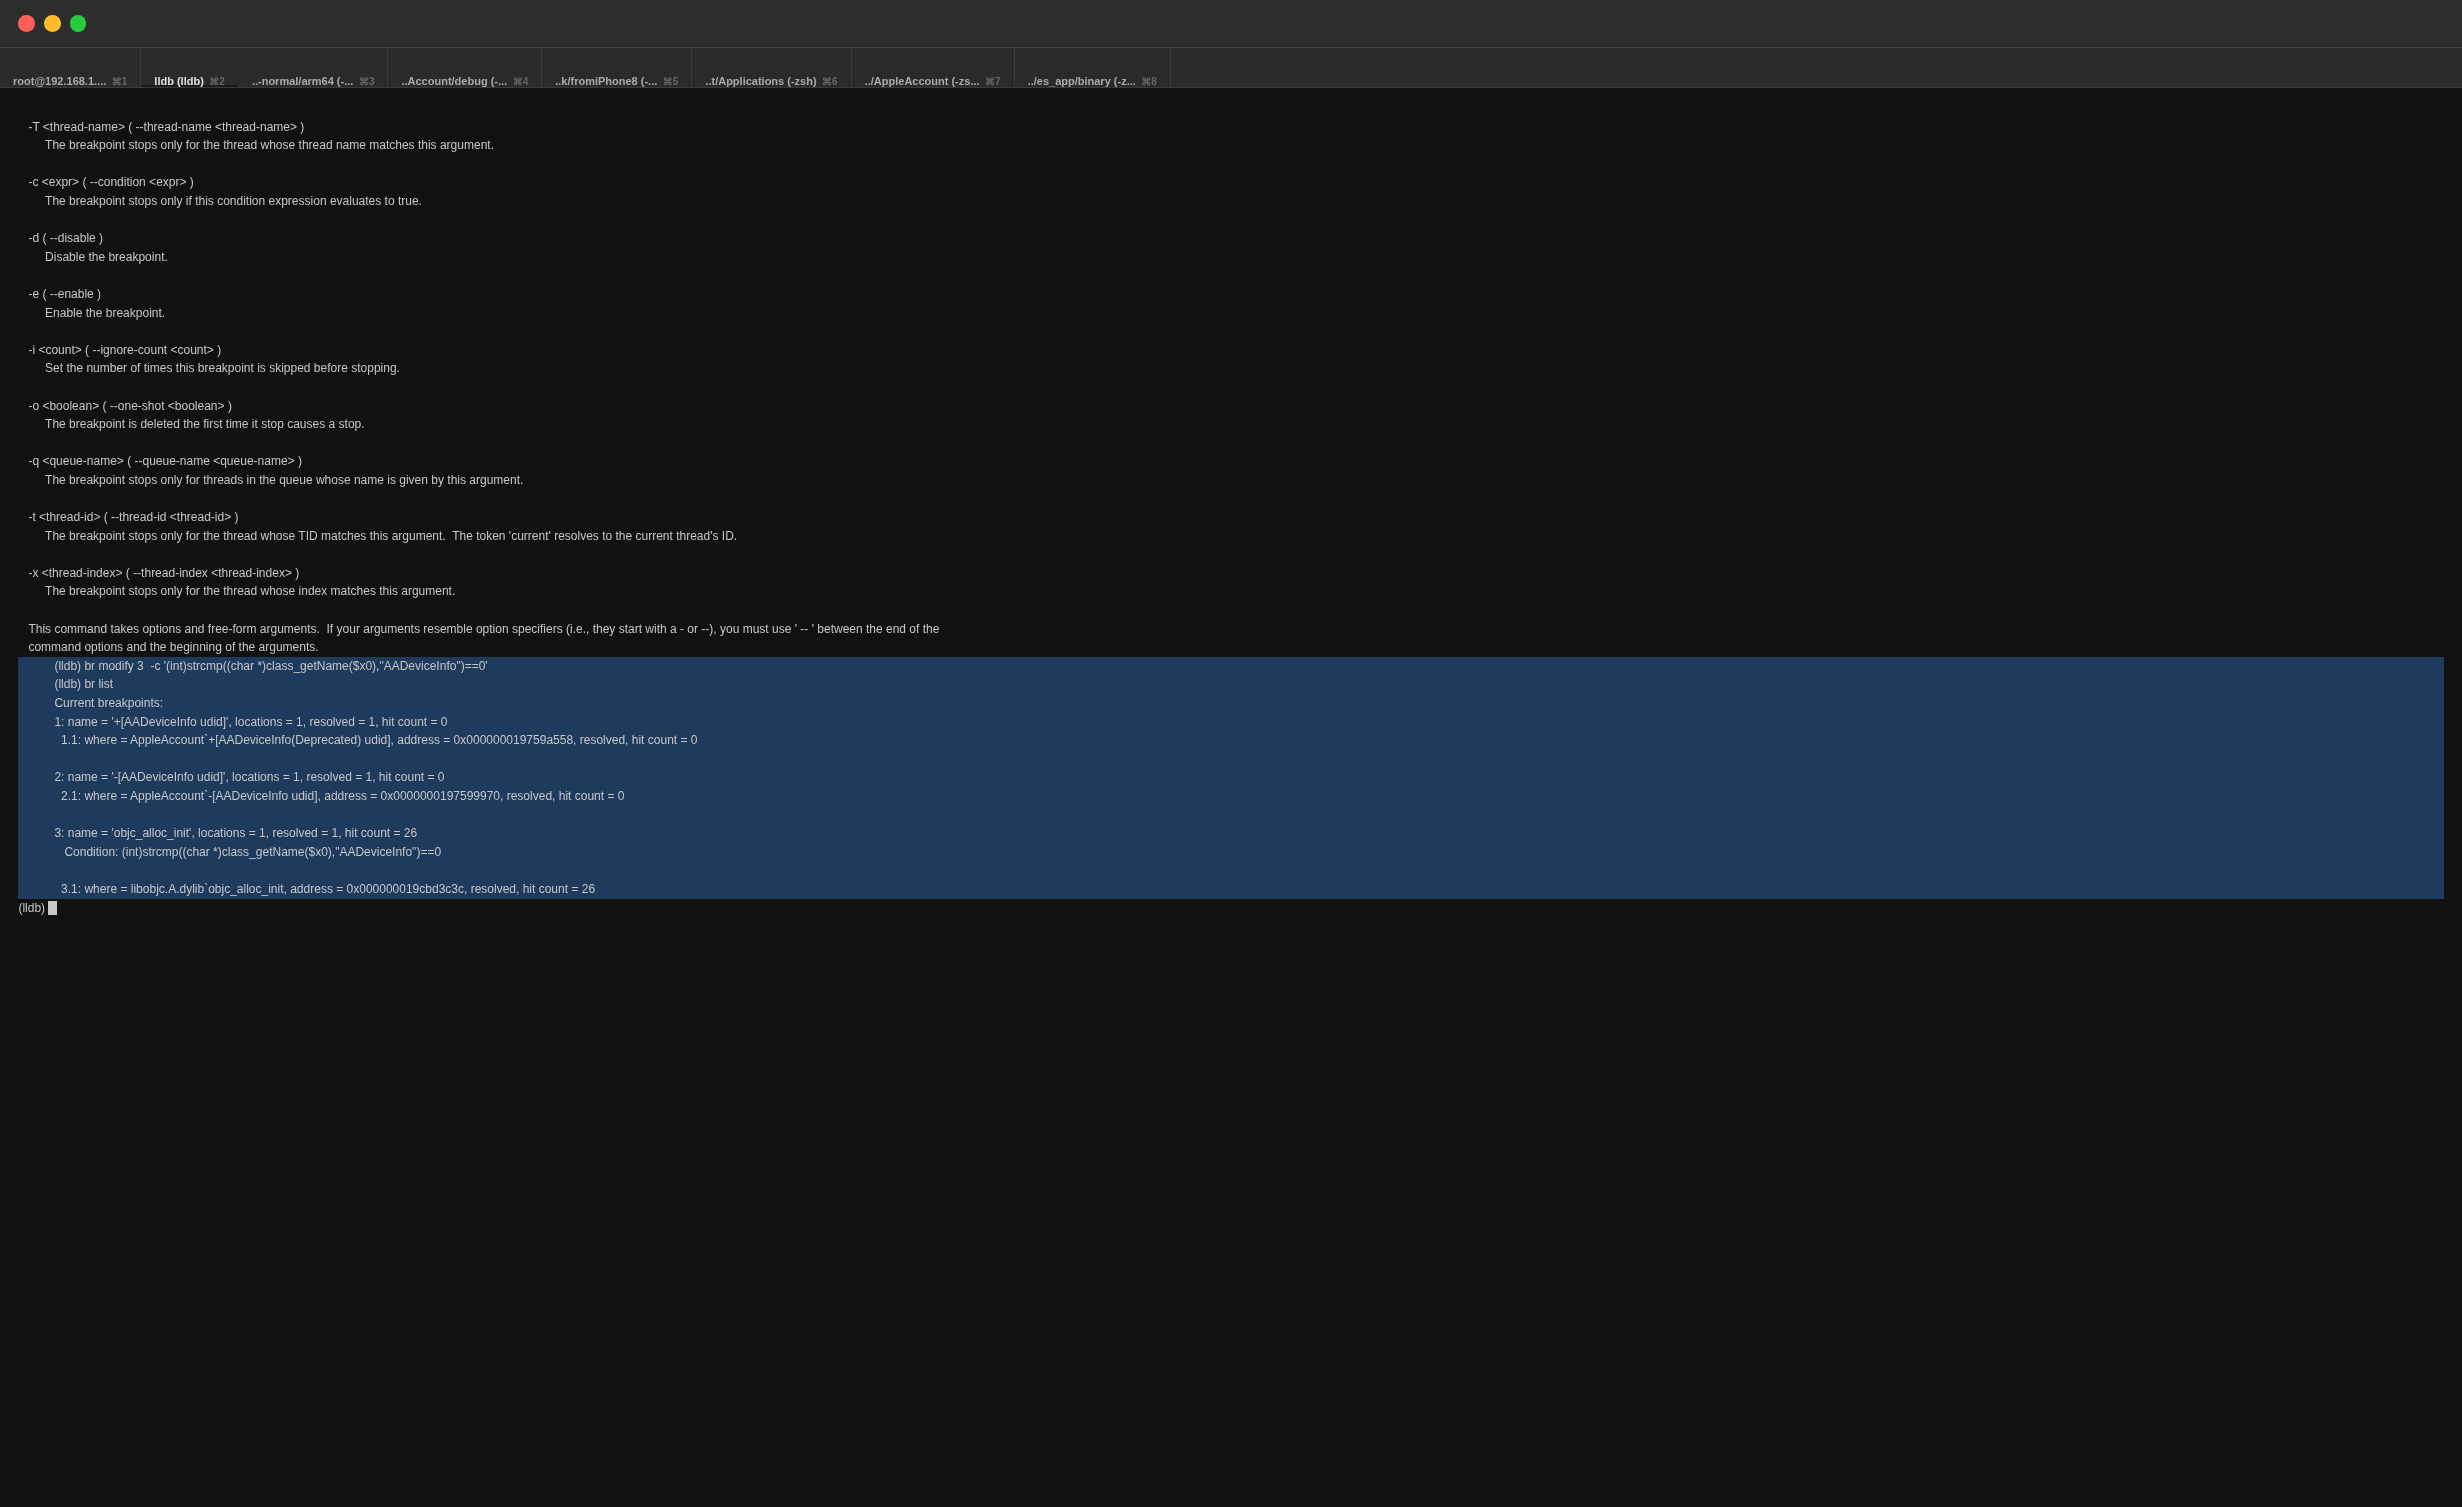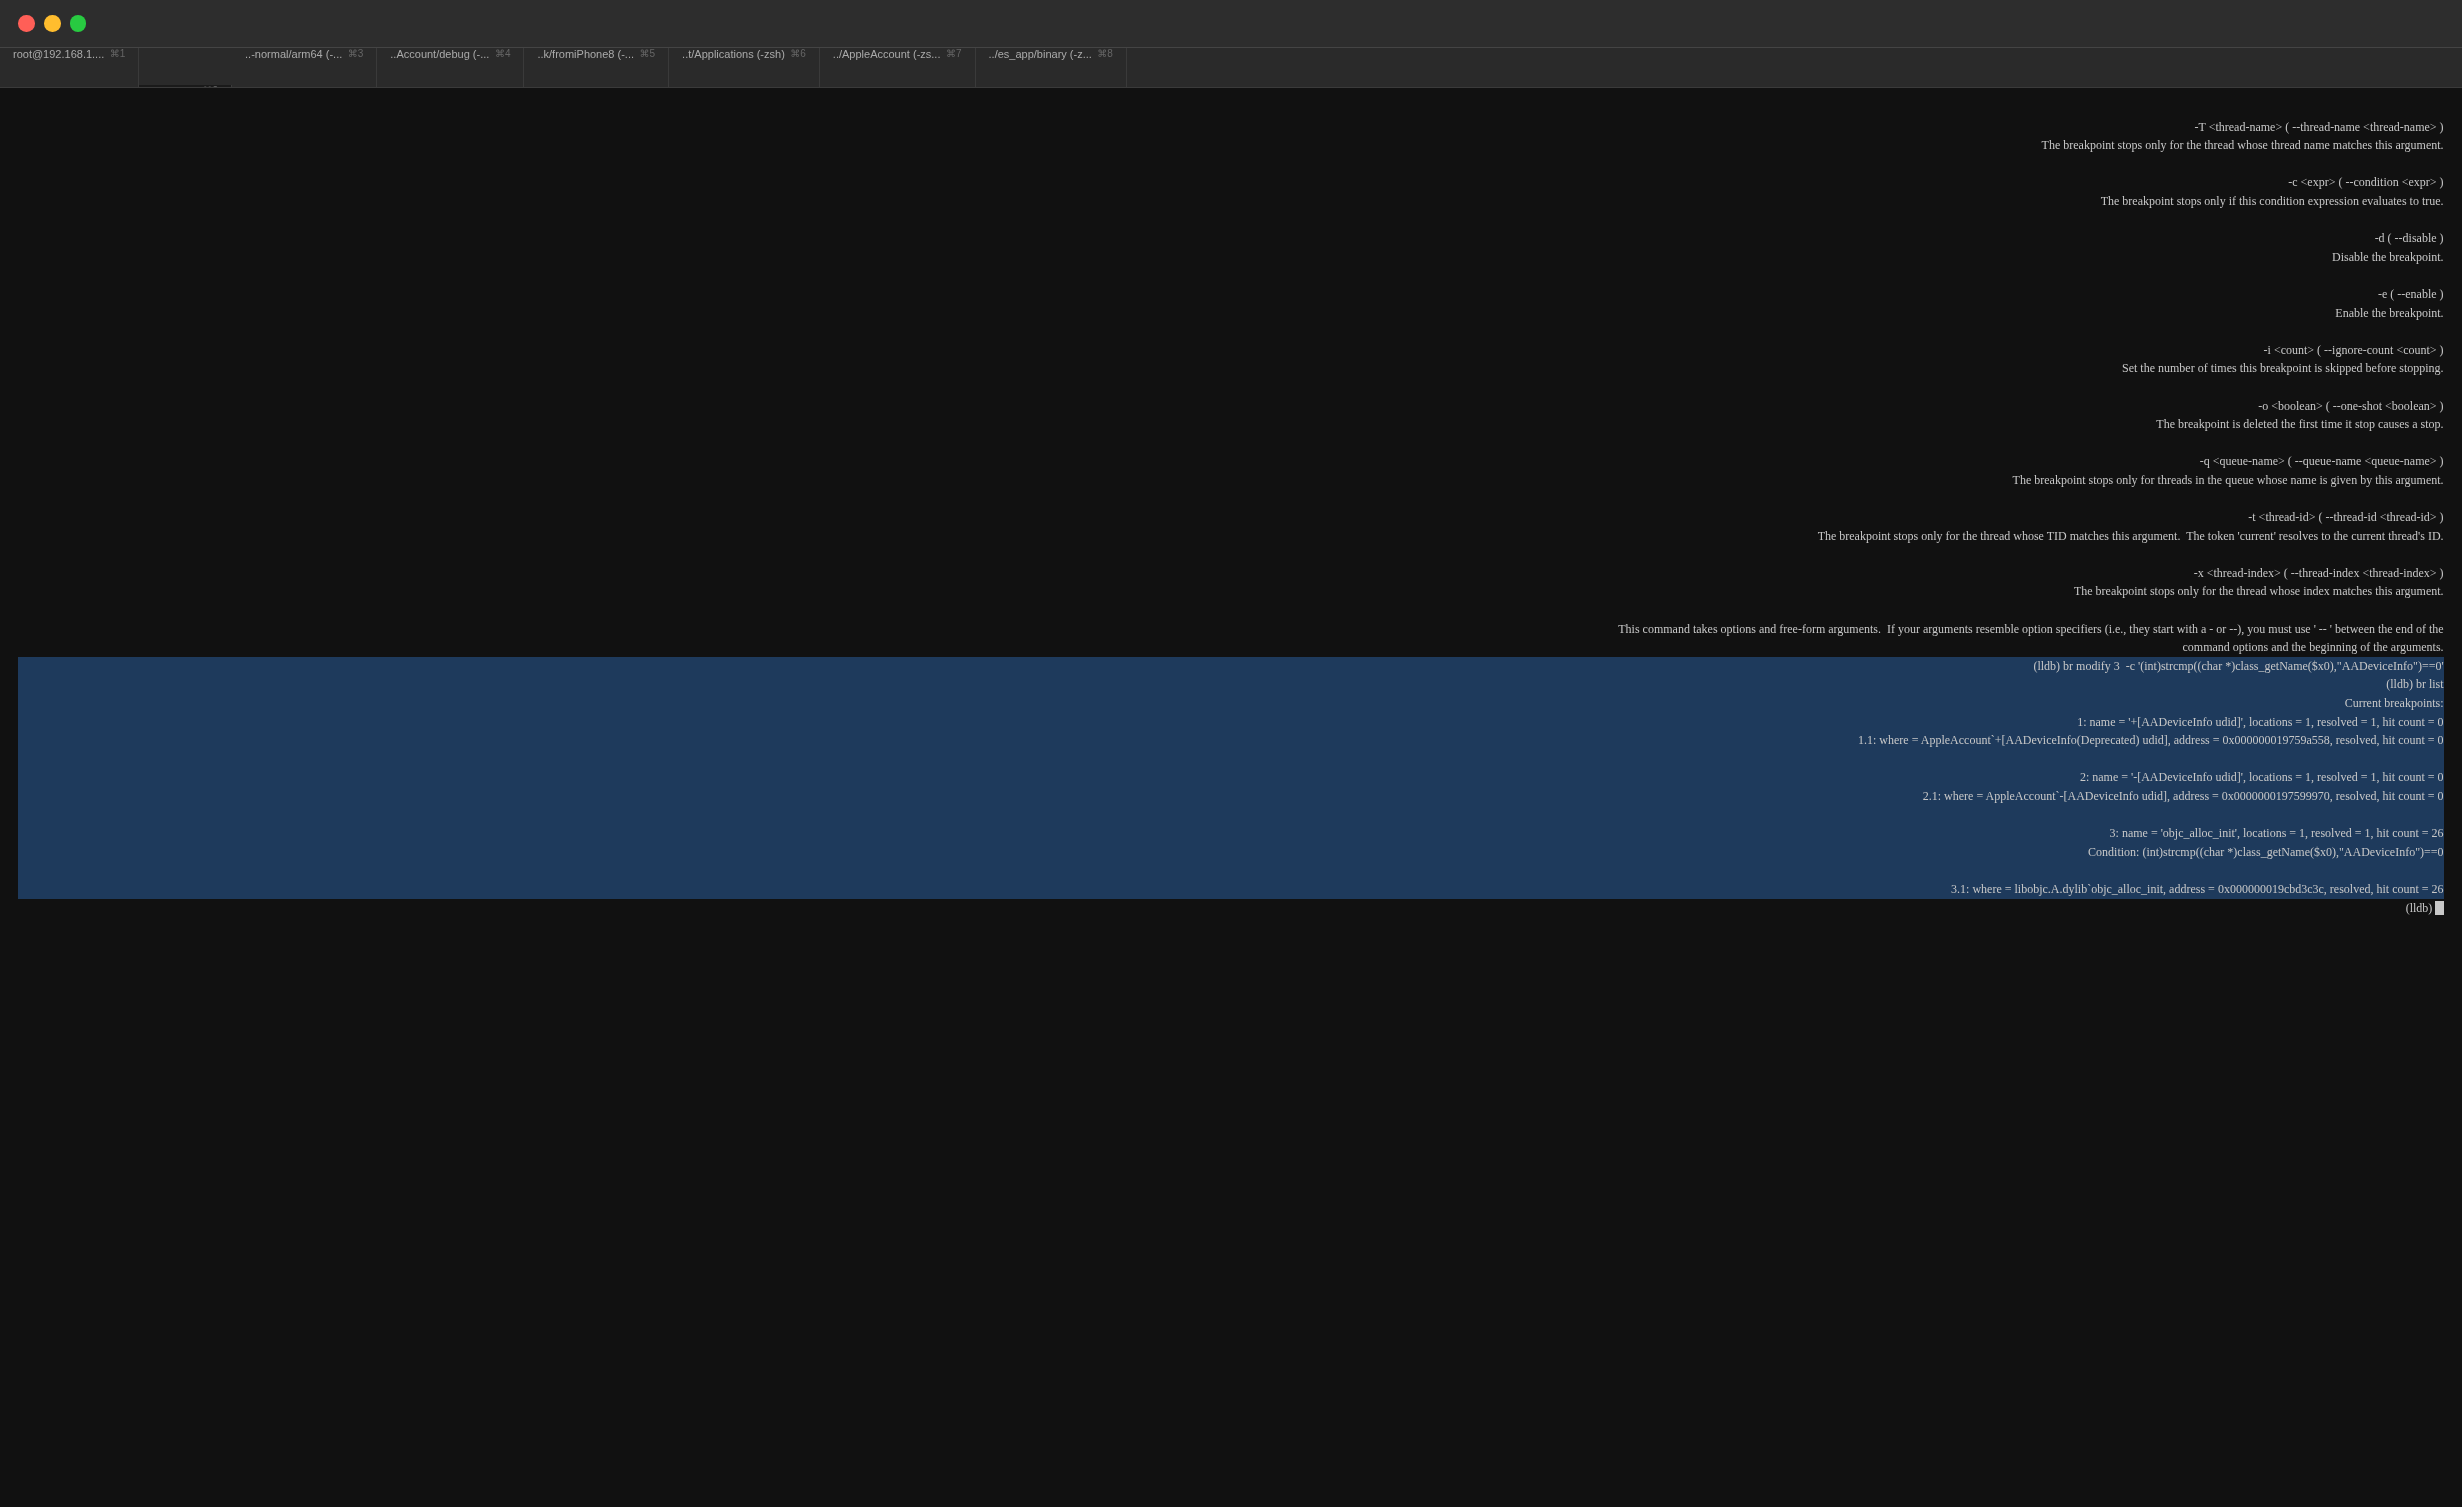--- a/index.html
+++ b/index.html
@@ -58,29 +58,30 @@
     .tab-bar {
       background: #2a2a2a;
       height: 40px;
       display: flex;
       align-items: stretch;
       border-bottom: 0.9px solid #3a3a3a;
       overflow: hidden;
     }
     .tab {
       display: flex;
-      align-items: flex-start;
+      align-items: flex-end;
       padding: 0 13px;
       font-size: 11px;
       color: #aaa;
       cursor: pointer;
       border-right: 0.9px solid #3a3a3a;
       white-space: nowrap;
       font-family: -apple-system, sans-serif;
       min-width: 0;
+      font-weight: bold;
     }
     .tab.active {
       background: #1a1a1a;
       color: #e0e0e0;
       margin-top: 37px;
     }
     .tab-shortcut {
       color: #666;
       margin-left: 5.5px;
       font-size: 10px;
@@ -88,26 +89,25 @@
 
     
     .terminal {
       background: #111111;
       height: calc(1508px - 48px - 40px);
       overflow-y: auto;
       padding: 11px 18.4px;
       color: #c8c8c8;
     }
     .terminal pre {
-      font-family: Liberation Serif, serif;
+      font-family: Liberation Sans, sans-serif;
       font-size: 12px;
       line-height: 1.55;
       white-space: pre-wrap;
       word-break: break-all;
-      text-align: right;
     }
     .cursor {
       display: inline-block;
       width: 8.3px;
       height: 13.8px;
       background: #c8c8c8;
       vertical-align: text-bottom;
       animation: blink 1s step-end infinite;
     }
     @keyframes blink {

